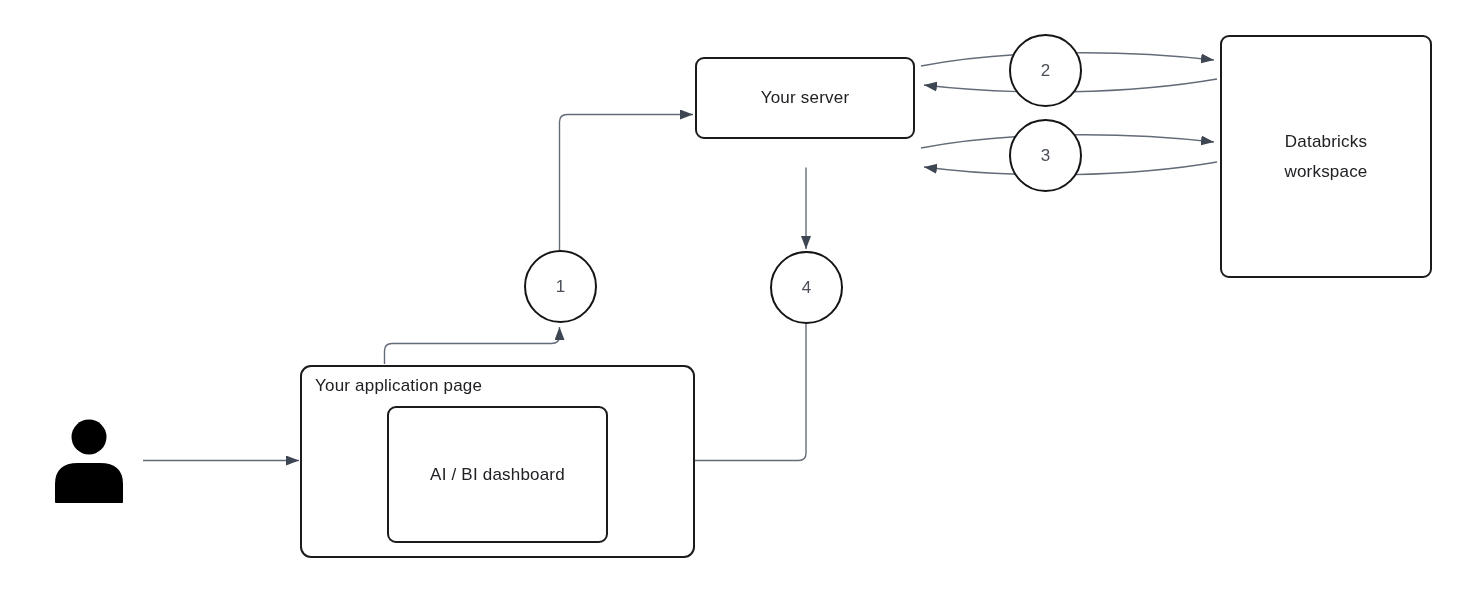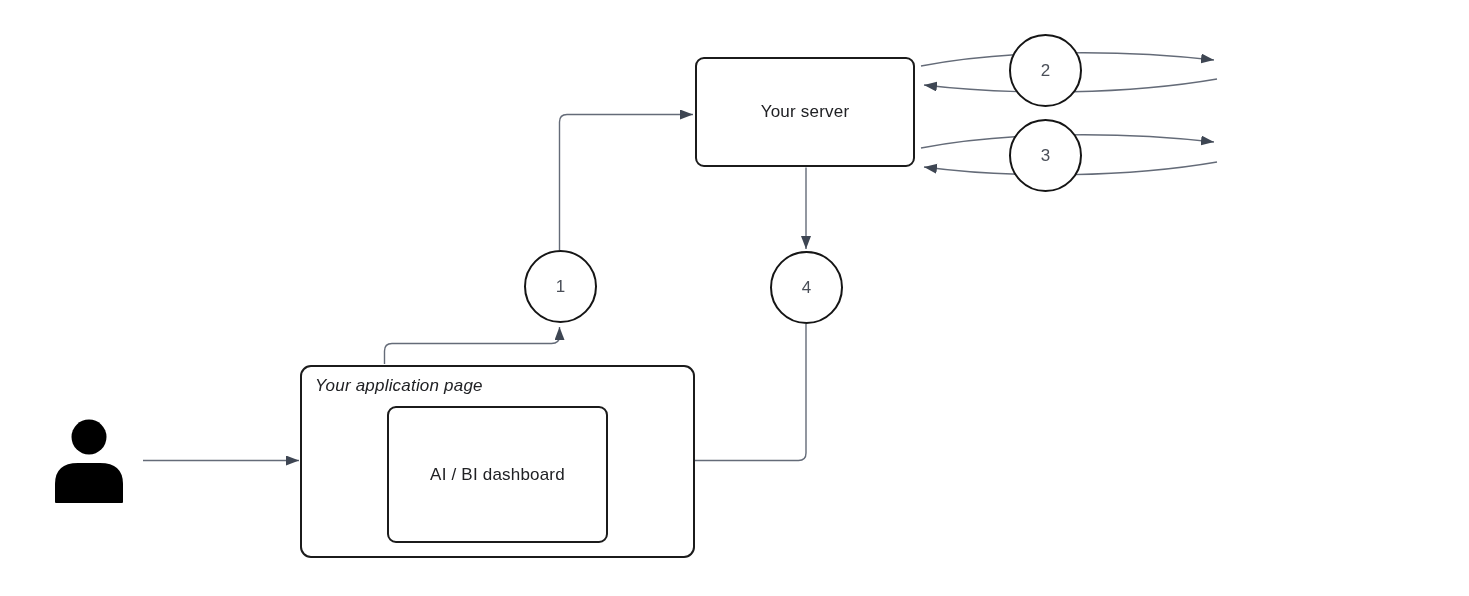--- a/index.html
+++ b/index.html
@@ -32,32 +32,31 @@
     color: #202124;
     font-size: 17px;
     letter-spacing: 0.2px;
   }
   .box.centered {
     display: flex;
     align-items: center;
     justify-content: center;
     text-align: center;
   }
-  .box-server     { left: 695px;  top: 57px;  width: 220px; height: 110px; }
+  .box-server     { left: 695px;  top: 57px;  width: 220px; height: 82px; }
   .box-databricks { left: 1220px; top: 35px;  width: 212px; height: 243px; line-height: 30px; }
   .box-app        { left: 300px;  top: 365px; width: 395px; height: 193px; border-radius: 11px; }
   .box-dashboard  { left: 387px;  top: 406px; width: 221px; height: 137px; }
   .app-label {
     position: absolute;
     left: 13px;
     top: 9px;
     font-size: 17px;
     color: #202124;
     white-space: nowrap;
-    font-style: italic;
   }
   .step-circle {
     position: absolute;
     box-sizing: border-box;
     width: 73px;
     height: 73px;
     border: 2.4px solid #151515;
     border-radius: 50%;
     background: #ffffff;
     display: flex;
@@ -112,20 +111,26 @@
   </div>
 
   <div class="box box-dashboard centered">
     <span>AI / BI dashboard</span>
   </div>
 
   <div class="box box-server centered">
     <span>Your server</span>
   </div>
 
+  <div class="box box-databricks centered">
+    <span>
+      <span>Databricks</span><br>
+      <span>workspace</span>
+    </span>
+  </div>
 
   <div class="step-circle circle-1">
     <span>1</span>
   </div>
   <div class="step-circle circle-2">
     <span>2</span>
   </div>
   <div class="step-circle circle-3">
     <span>3</span>
   </div>

